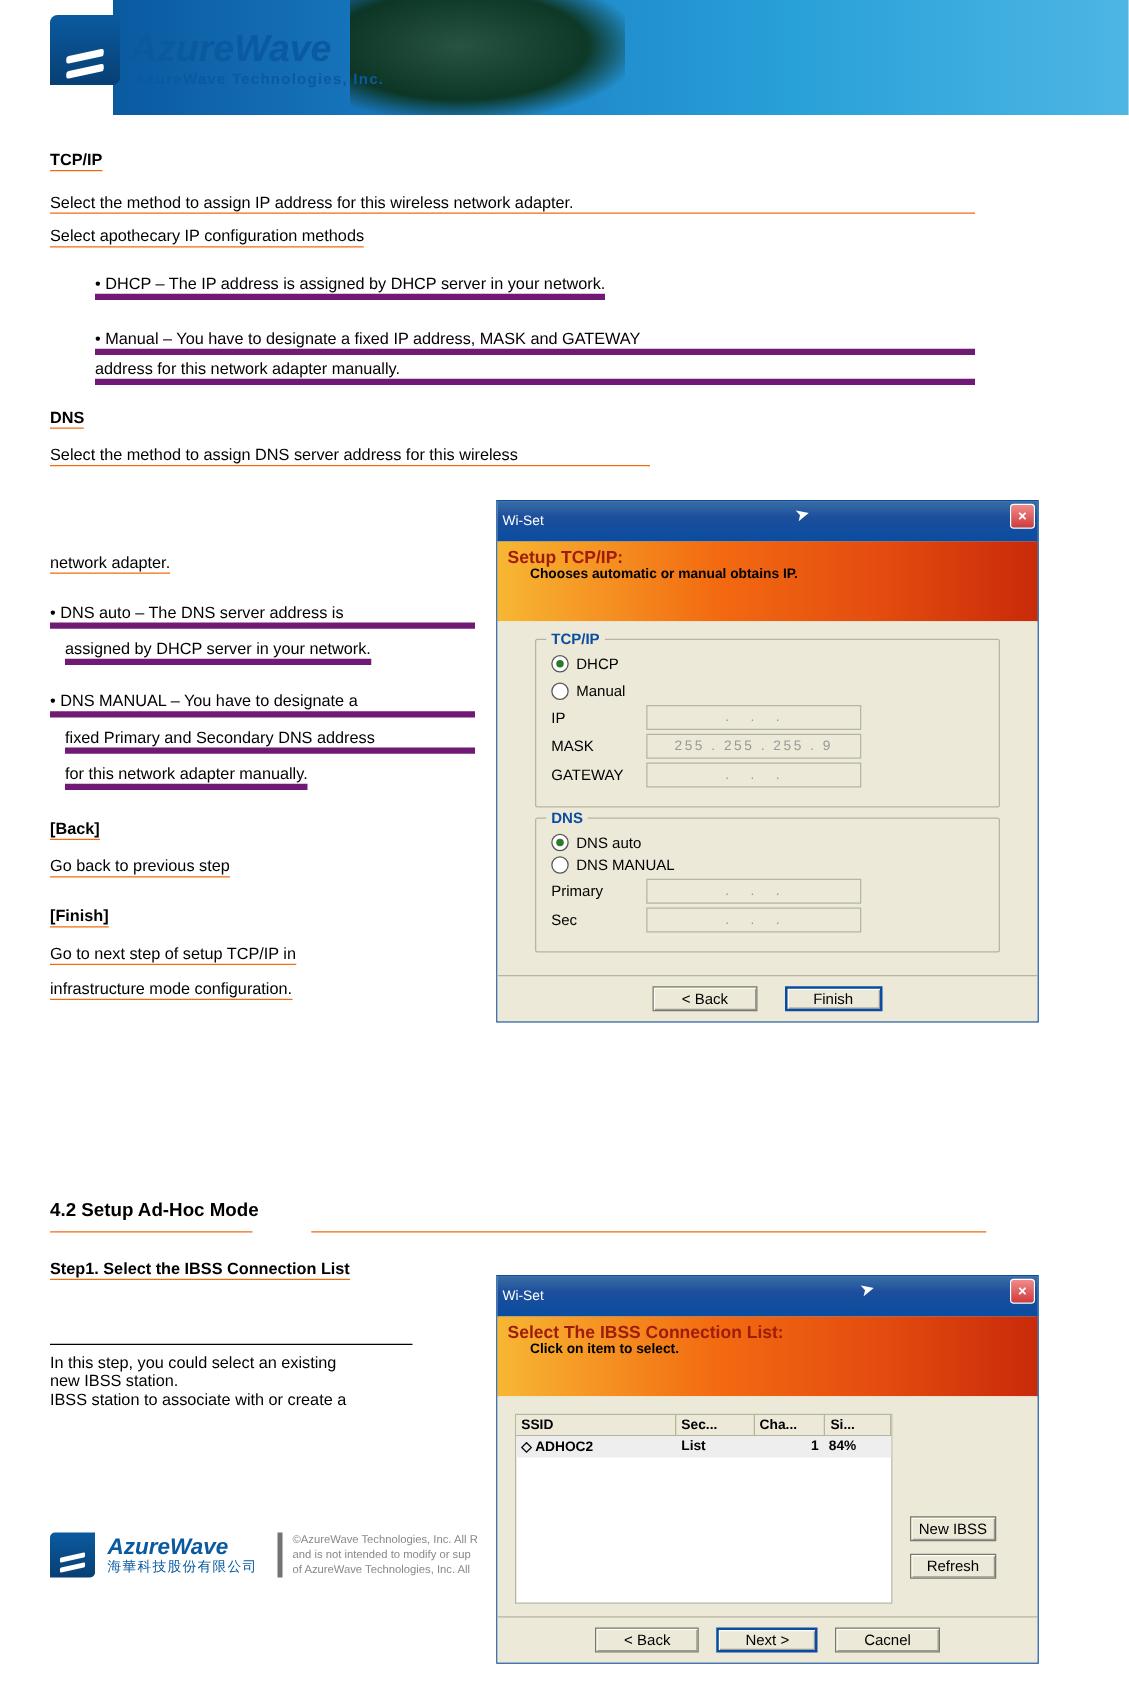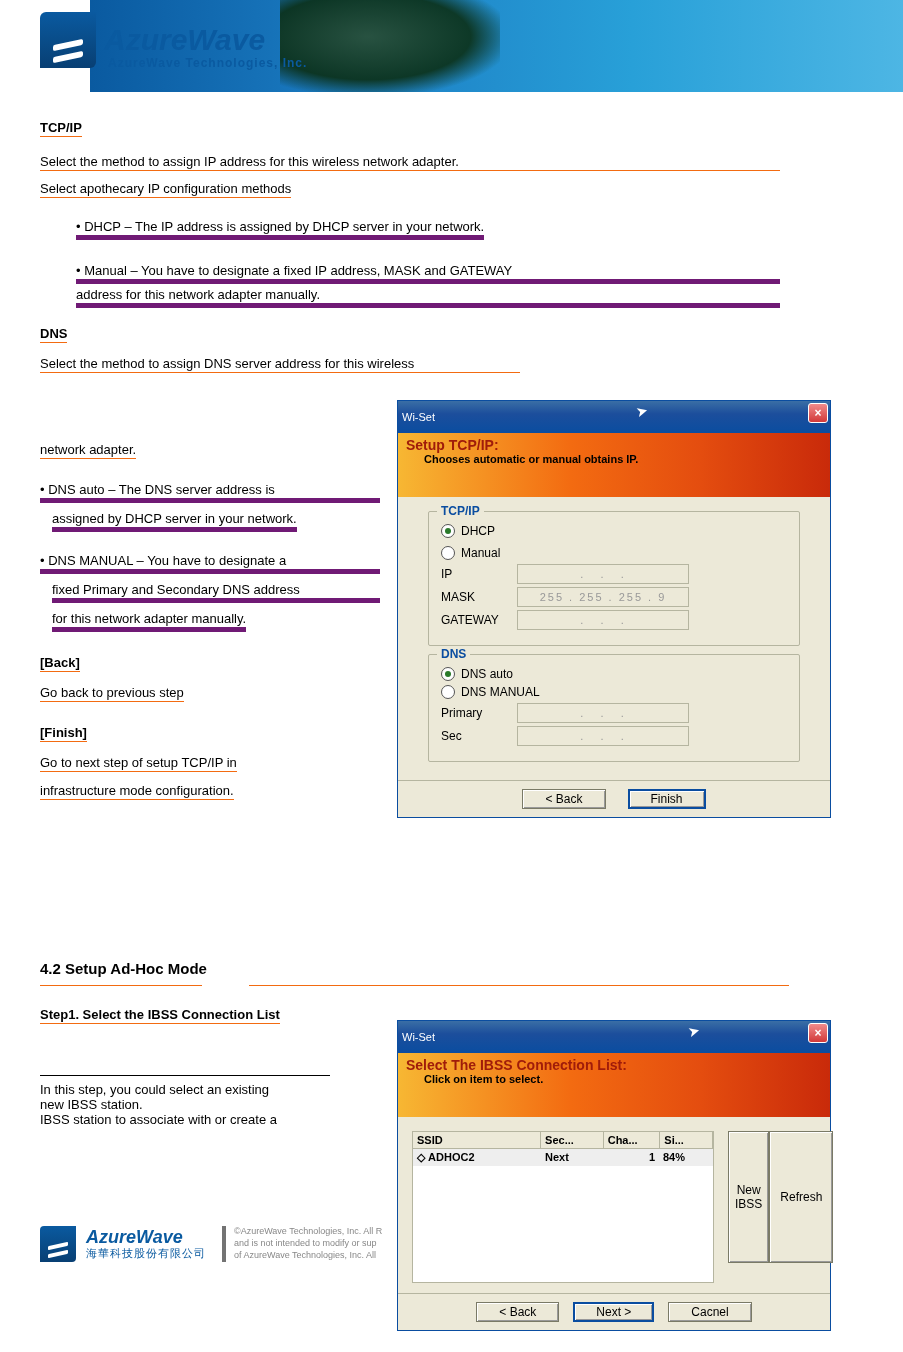--- a/index.html
+++ b/index.html
@@ -47,21 +47,21 @@
 .dlg-ftr{border-top:1px solid #b5b5a0;padding:8px 0;display:flex;justify-content:center;gap:22px;background:#ece9d8}
 .btn{border:1px solid #7a7a66;background:#ece9d8;padding:2px 22px;font-size:12px;box-shadow:1px 1px 0 #fff inset,-1px -1px 0 #999 inset}
 .btn.def{border:2px solid #0a4da0;padding:1px 21px}
 
 
 .tbl{border:1px solid #b5b5a0;background:#fff;width:300px;height:150px;font-size:11px}
 .tbl-hd{display:flex;background:#ece9d8;border-bottom:1px solid #b5b5a0}
 .tbl-hd div{border-right:1px solid #b5b5a0;padding:2px 4px;font-weight:bold}
 .tbl-row{display:flex;background:#eee}
 .tbl-row div{padding:2px 4px;font-weight:bold}
-.side-btns{display:flex;flex-direction:row;gap:0}
+.side-btns{display:flex;flex-direction:column;gap:10px}
 .cursor{position:absolute;font-size:14px;transform:rotate(-15deg)}
 
 
 .footer{position:absolute;left:40px;bottom:90px;display:flex;align-items:center;gap:10px}
 .logo-small{width:36px;height:36px;background:linear-gradient(#0a5aa0,#083f73);border-radius:4px 0 4px 0;position:relative}
 .logo-small::before,.logo-small::after{content:"";position:absolute;background:#fff;border-radius:1px;width:20px;height:4px;left:8px}
 .logo-small::before{top:18px;transform:skewY(-12deg)}
 .logo-small::after{top:26px;transform:skewY(-12deg)}
 .footer-text{font-size:18px;font-weight:bold;font-style:italic;color:#0a5aa0;line-height:1}
 .footer-cn{font-size:11px;color:#0a5aa0;letter-spacing:1px}
@@ -196,21 +196,21 @@
   <div class="dlg-body" style="display:flex;gap:14px;padding:14px 14px 10px 14px">
     <div class="tbl">
       <div class="tbl-hd">
         <div style="width:120px">SSID</div>
         <div style="width:54px">Sec...</div>
         <div style="width:48px">Cha...</div>
         <div style="width:44px">Si...</div>
       </div>
       <div class="tbl-row">
         <div style="width:120px">◇ <span>ADHOC2</span></div>
-        <div style="width:54px">Next</div>
+        <div style="width:54px">List</div>
         <div style="width:48px;text-align:right">1</div>
         <div style="width:44px;">84%</div>
       </div>
     </div>
     <div class="side-btns" style="justify-content:flex-end;padding-bottom:20px">
       <button class="btn" style="padding:2px 6px">New IBSS</button>
       <button class="btn" style="padding:2px 10px">Refresh</button>
     </div>
   </div>
   <div class="dlg-ftr" style="gap:14px">

